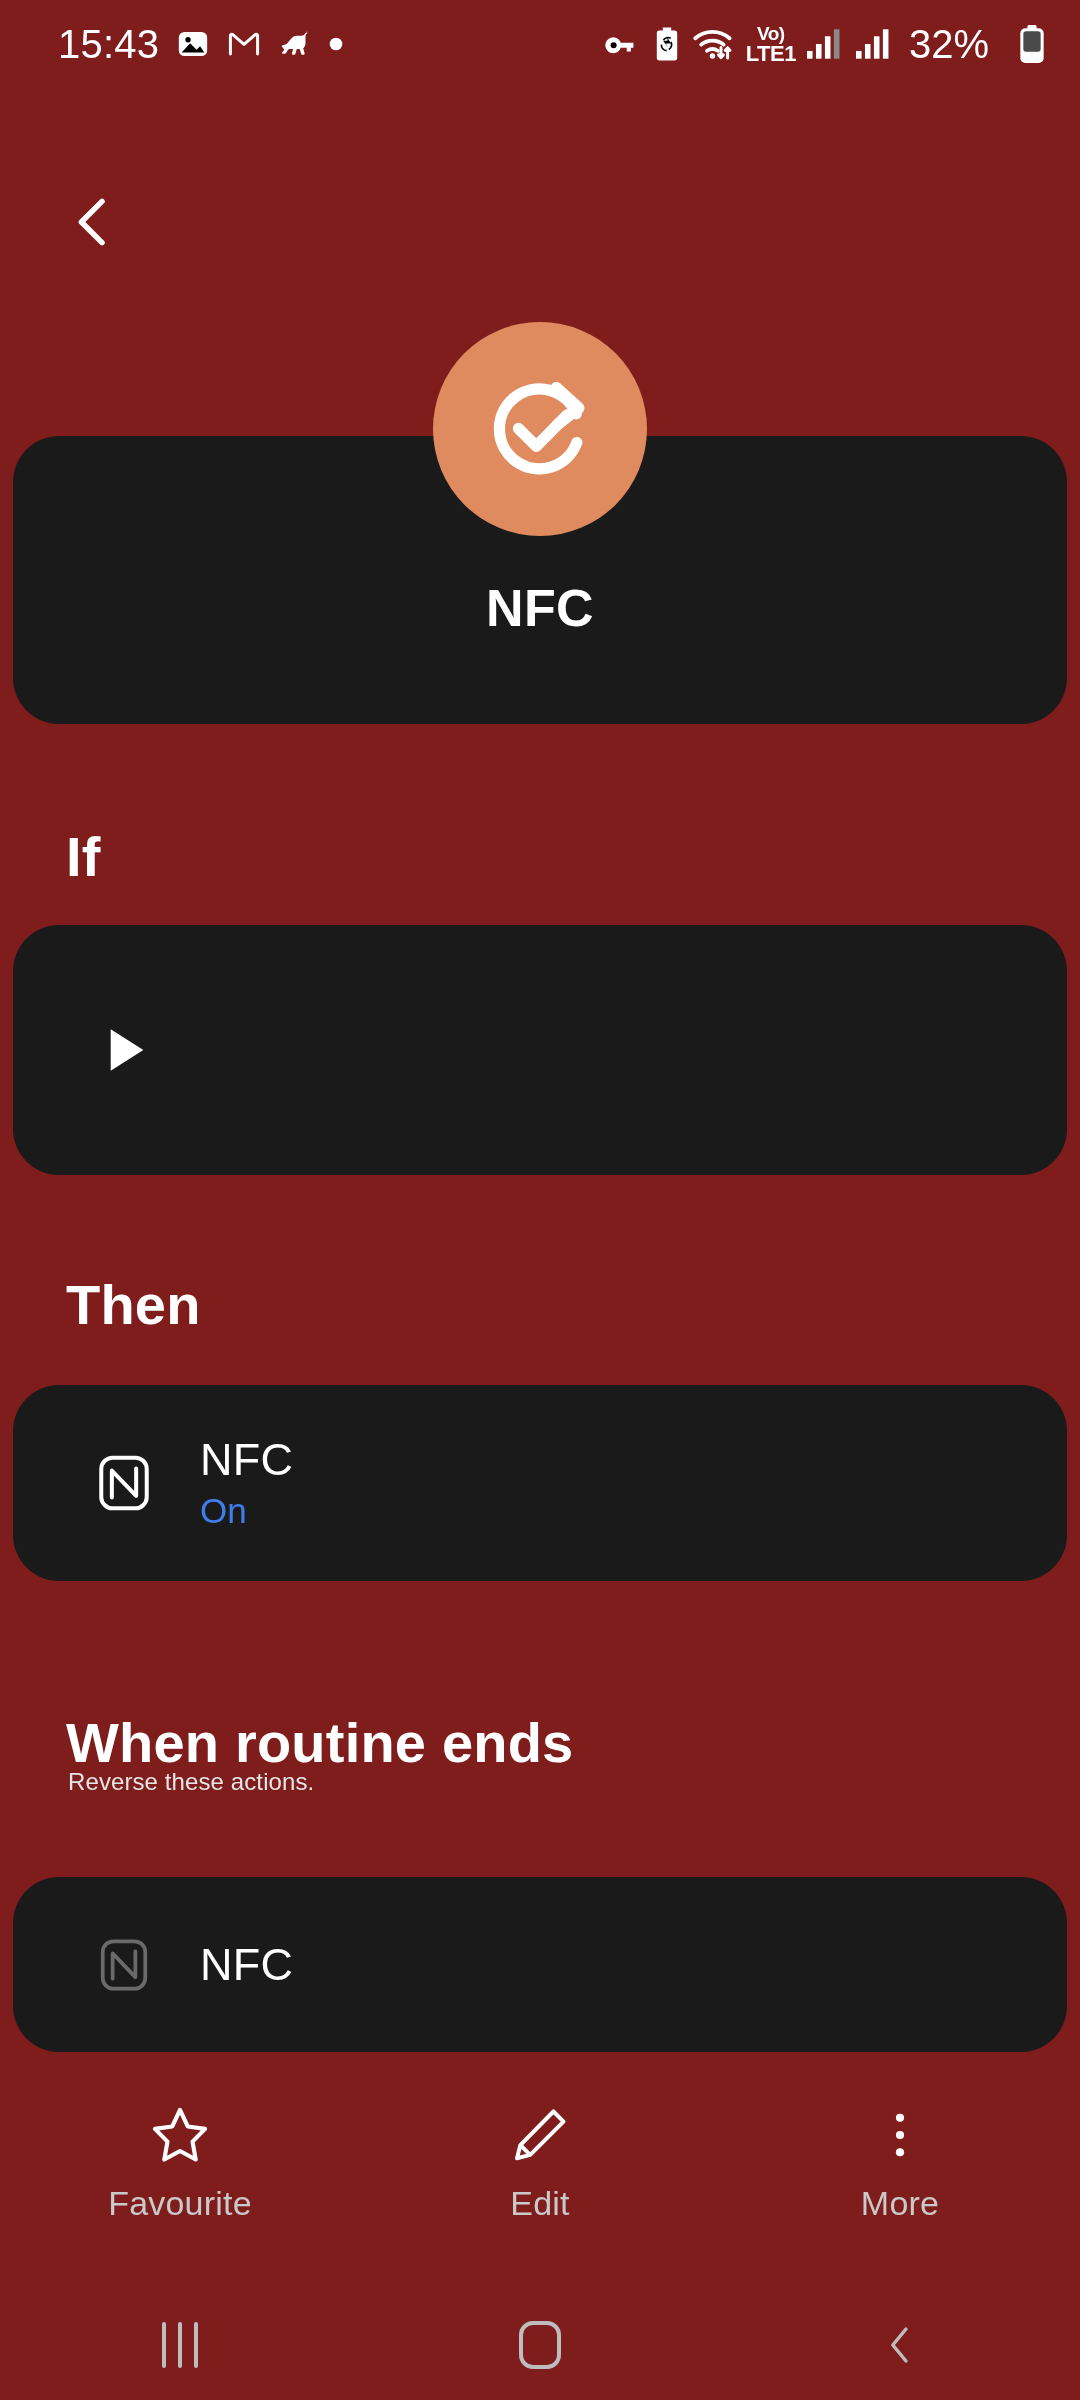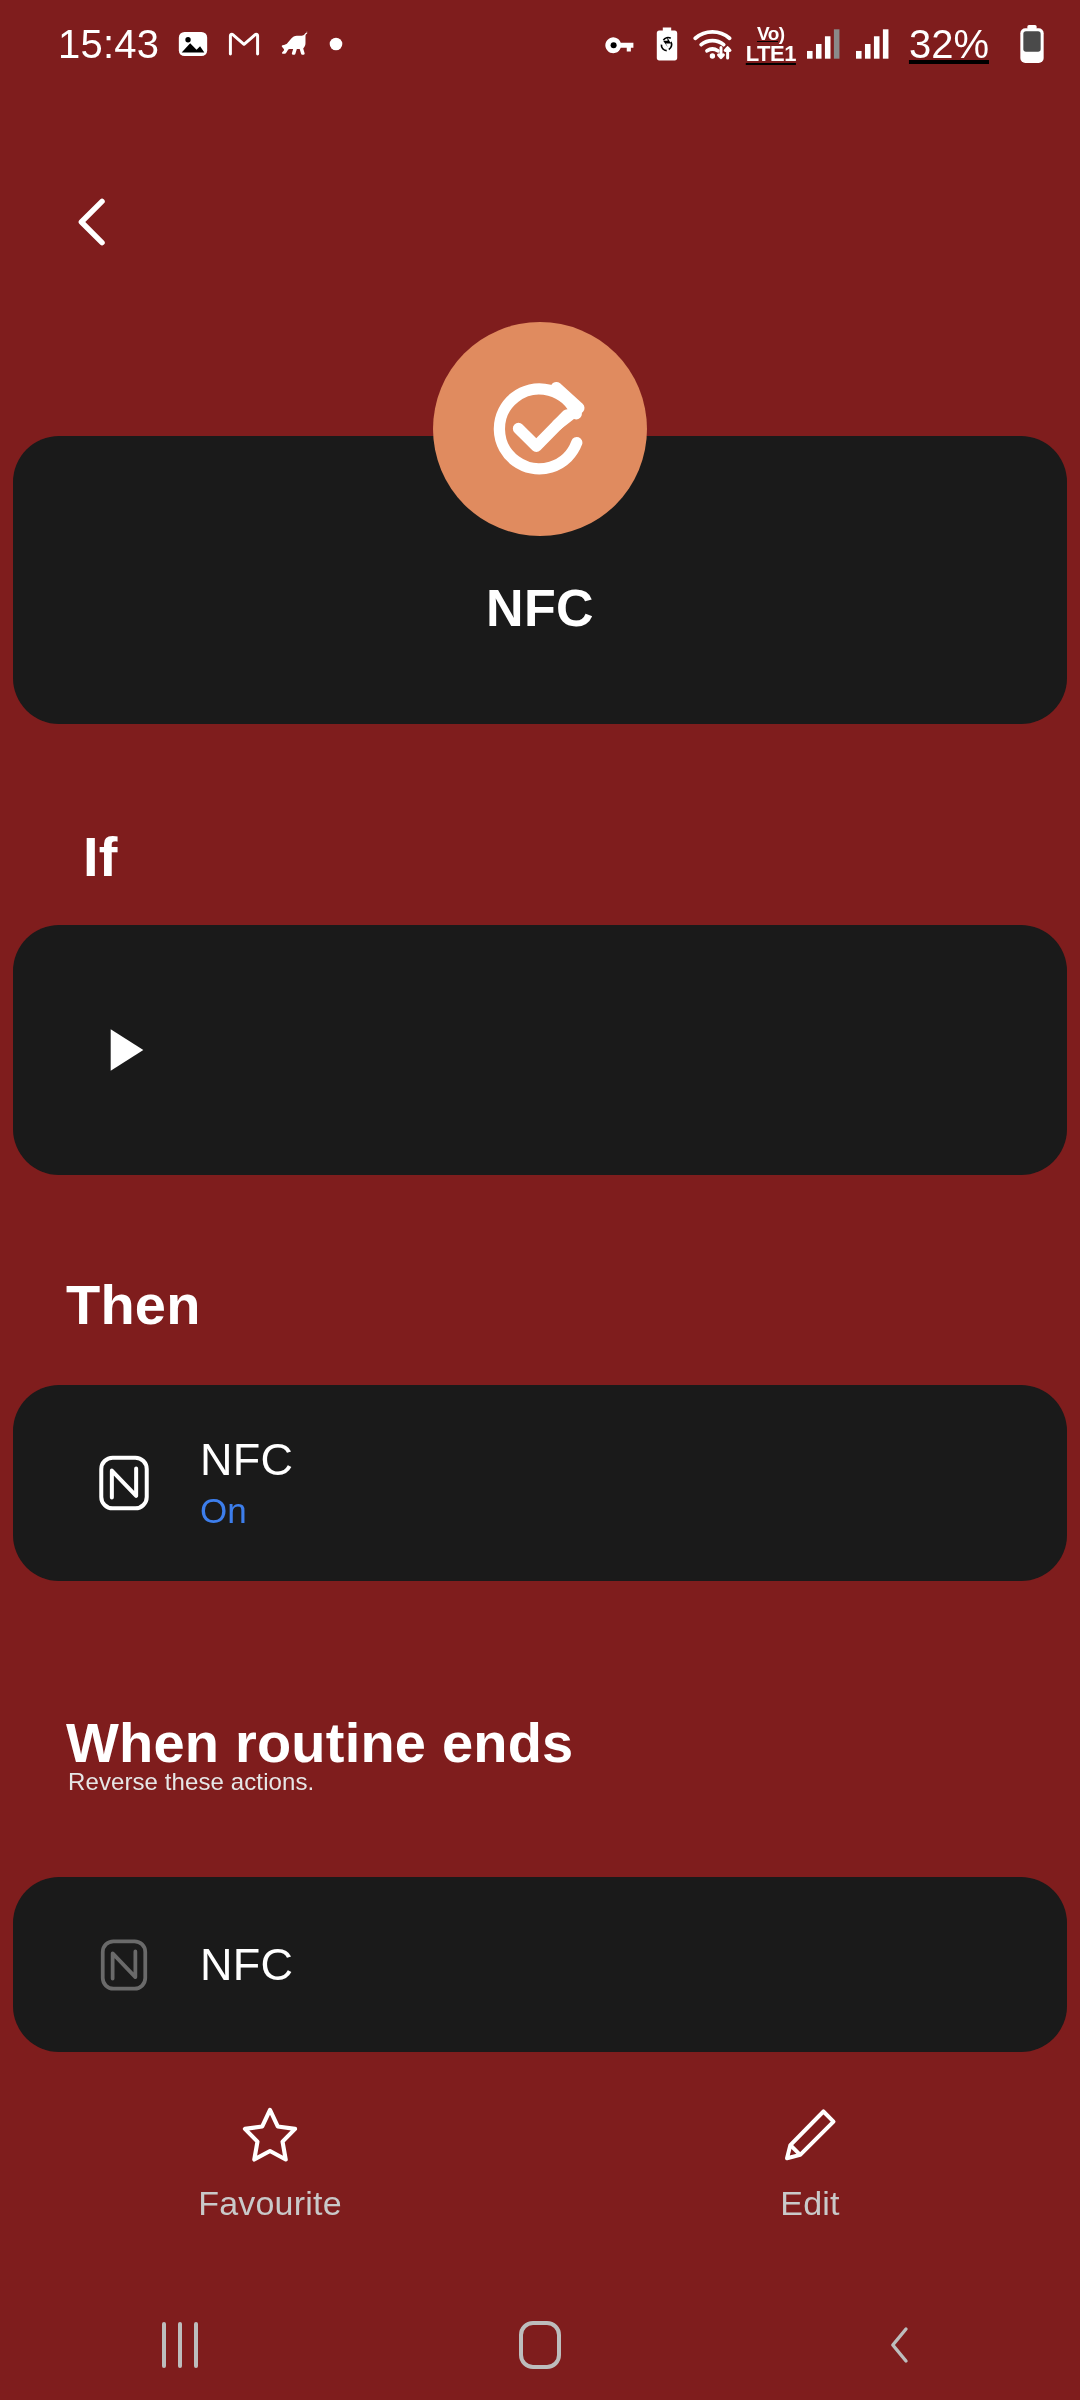--- a/index.html
+++ b/index.html
@@ -36,21 +36,20 @@
   .status-clock {
     color: #ffffff;
     font-size: 40px;
     letter-spacing: 0.2px;
     line-height: 1;
   }
   .status-right {
     display: flex;
     align-items: center;
     gap: 11px;
-    text-decoration: underline;
   }
   .sb-icon { display: block; }
   .battery-pct {
     color: #ffffff;
     font-size: 40px;
     line-height: 1;
     margin-left: 6px;
     margin-right: 18px;
   }
   .volte-wrap {
@@ -132,21 +131,21 @@
   }
 
   
   .section-head {
     position: absolute;
     left: 66px;
     color: #ffffff;
     font-weight: bold;
     letter-spacing: 0.2px;
   }
-  .head-if   { top: 824px;  font-size: 56px; margin-left: 17px; }
+  .head-if   { top: 824px;  font-size: 56px; }
   .head-then { top: 1272px; font-size: 56px; }
   .head-end  { top: 1710px; font-size: 56px; }
   .sub-end {
     position: absolute;
     left: 68px;
     top: 1768px;
     color: #e6e6e6;
     font-size: 24px;
     letter-spacing: 0.1px;
   }
@@ -418,20 +417,30 @@
     <div class="action-item">
       <div class="action-icon">
         <svg width="62" height="62" viewBox="0 0 24 24">
           <path d="M17.2 2.9 L21.1 6.8 L8.2 19.7 L3.1 21.0 L4.4 15.9 Z" fill="none" stroke="#ffffff" stroke-width="1.55" stroke-linejoin="round"></path>
           <path d="M4.4 15.9 L8.2 19.7" fill="none" stroke="#ffffff" stroke-width="1.55"></path>
         </svg>
       </div>
       <div class="action-label">Edit</div>
     </div>
 
+    <div class="action-item">
+      <div class="action-icon">
+        <svg width="56" height="56" viewBox="0 0 24 24">
+          <circle cx="12" cy="4.6" r="1.75" fill="#ffffff"></circle>
+          <circle cx="12" cy="12" r="1.75" fill="#ffffff"></circle>
+          <circle cx="12" cy="19.4" r="1.75" fill="#ffffff"></circle>
+        </svg>
+      </div>
+      <div class="action-label">More</div>
+    </div>
   </div>
 
   <div class="nav-bar">
     <div class="nav-item">
       <div class="nav-recents">
         <i></i>
           <i></i>
           <i></i>
       </div>
     </div>

